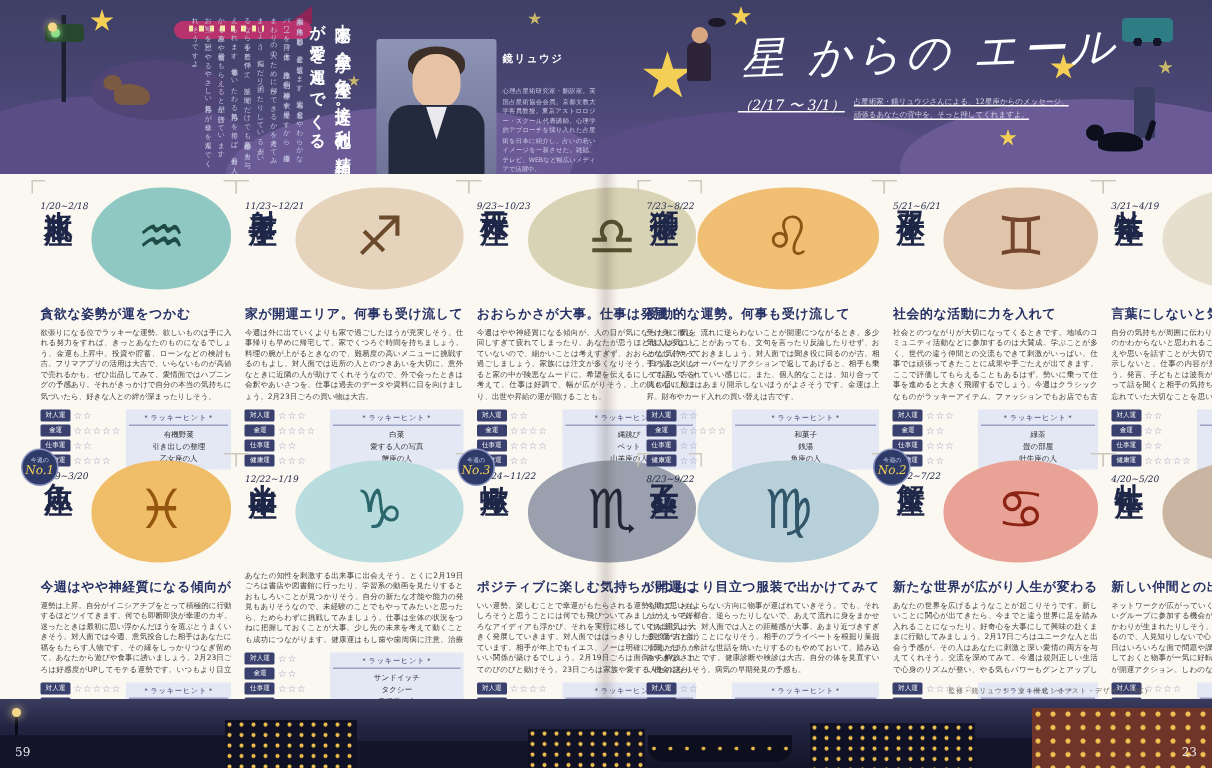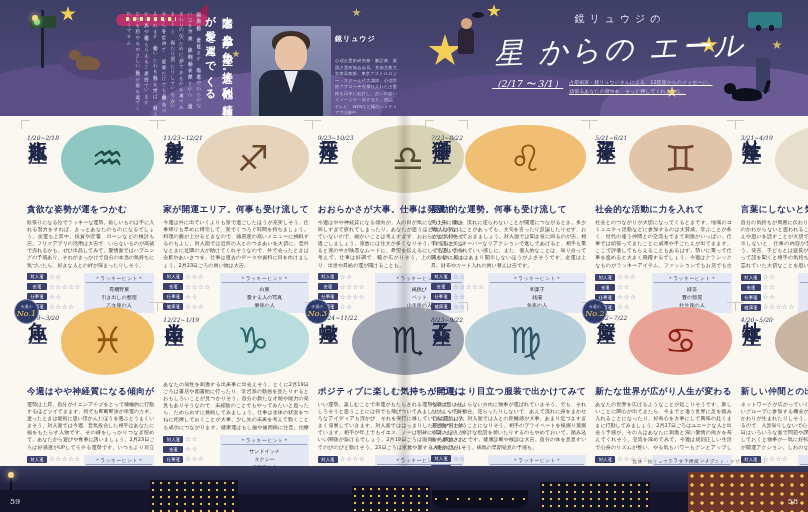--- a/index.html
+++ b/index.html
@@ -167,21 +167,20 @@
       <div class="suit"></div>
       <div class="shirt"></div>
   </div>
 
   <div class="profile">
     <div class="profile-name">鏡リュウジ</div>
     <div class="profile-bio">心理占星術研究家・翻訳家。英国占星術協会会員。京都文教大学客員教授。東京アストロロジー・スクール代表講師。心理学的アプローチを採り入れた占星術を日本に紹介し、占いの若いイメージを一新させた。雑誌、テレビ、WEBなど幅広いメディアで活躍中。</div>
   </div>
 
   <div class="titleblock">
-    <div class="title-author">鏡リュウジの</div>
     <div class="title-main">星 からの エール</div>
     <div class="title-sub">
       <div class="title-period">（2/17 〜 3/1）</div>
       <div class="title-lede">
         <div>占星術家・鏡リュウジさんによる、12星座からのメッセージ。</div>
         <div>頑張るあなたの背中を、そっと押してくれますよ。</div>
       </div>
     </div>
   </div>
 </div>
@@ -691,14 +690,14 @@
   <div class="lamp"></div>
   <div class="bld" style="left:0;width:150px;height:22px;"></div>
   <div class="bld win" style="left:150px;width:88px;height:32px;"></div>
   <div class="bld" style="left:238px;width:120px;height:18px;"></div>
   <div class="bld win" style="left:352px;width:78px;height:26px;"></div>
   <div class="ship"></div>
   <div class="bld win" style="left:540px;width:110px;height:30px;"></div>
   <div class="bld" style="left:650px;width:60px;height:20px;"></div>
   <div class="redbld"></div>
   <div class="pagenum left">59</div>
-  <div class="pagenum right">58</div>
+  <div class="pagenum right">23</div>
 </div>
 
 </body></html>

